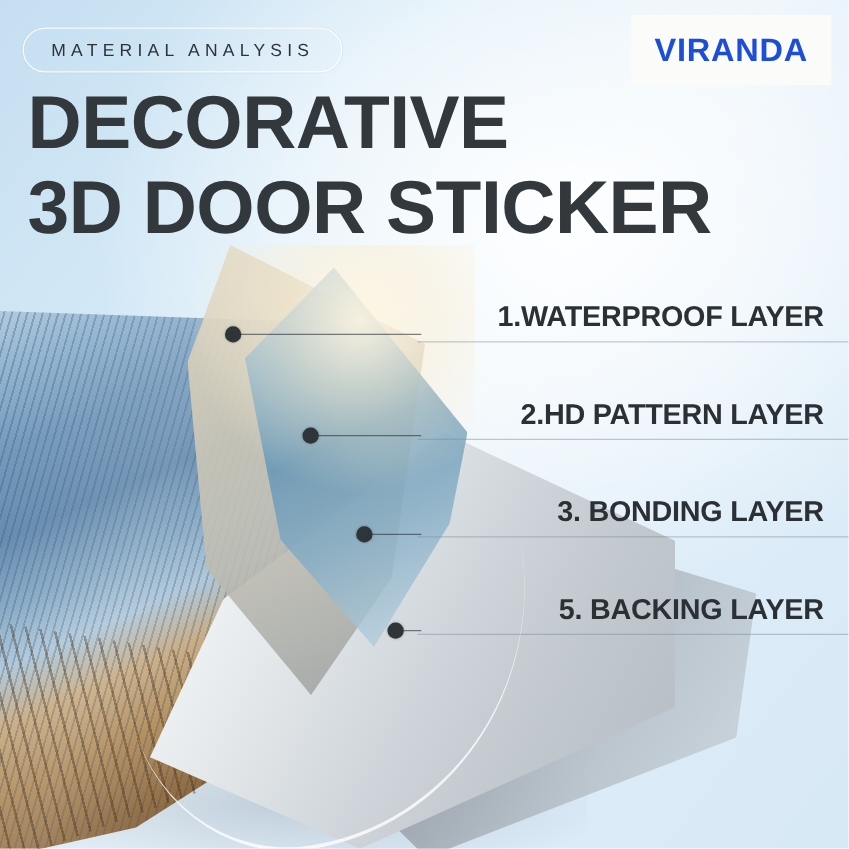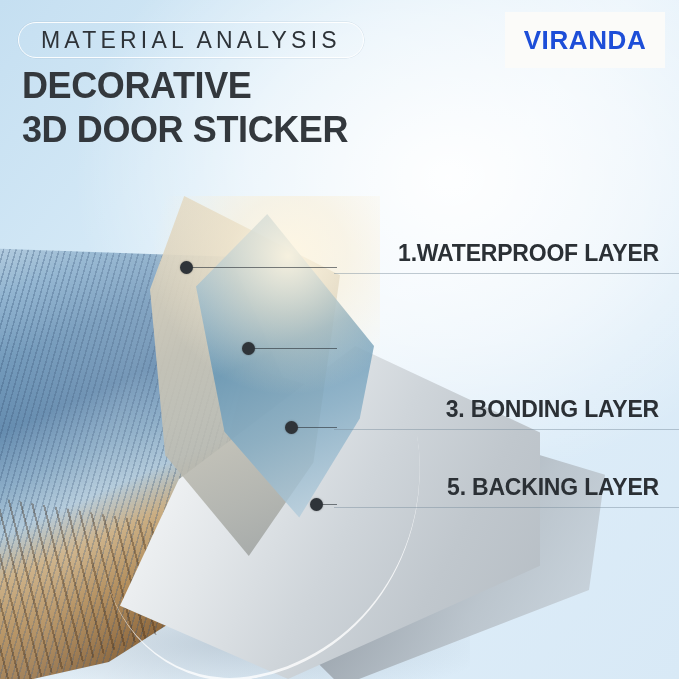--- a/index.html
+++ b/index.html
@@ -24,36 +24,36 @@
     position: absolute;
     left: 18px;
     top: 22px;
     height: 36px;
     padding: 0 22px;
     display: flex;
     align-items: center;
     border: 1.4px solid rgba(255,255,255,0.92);
     border-radius: 20px;
     box-shadow: 0 0 0 0.5px rgba(150,175,195,0.35);
-    font-size: 23px;
+    font-size: 14px;
     letter-spacing: 4.2px;
     color: #2e3338;
     white-space: nowrap;
     box-sizing: border-box;
   }
 
   .title-block {
     position: absolute;
     left: 22px;
     top: 68px;
     line-height: 1.0;
   }
   .title-line {
     display: block;
-    font-size: 36px;
+    font-size: 60px;
     font-weight: bold;
     color: #33383d;
     letter-spacing: -0.4px;
     white-space: nowrap;
     margin-bottom: 8px;
   }
 
   .logo-box {
     position: absolute;
     left: 505px;
@@ -291,20 +291,21 @@
   <div class="title-block">
     <span class="title-line">DECORATIVE</span>
     <span class="title-line">3D DOOR STICKER</span>
   </div>
 
   <div class="logo-box">
     <span class="logo-text">VIRANDA</span>
   </div>
 
   <div class="label" id="label-1">1.WATERPROOF LAYER</div>
+  <div class="label" id="label-2">2.HD PATTERN LAYER</div>
   <div class="label" id="label-3">3. BONDING LAYER</div>
   <div class="label" id="label-4">5. BACKING LAYER</div>
 
   <div id="markers">
       <div class="leader" style="left: 192px; top: 267px; width: 145px;"></div>
       <div class="dot" style="left: 180px; top: 261px; background: rgb(47, 52, 57);"></div>
       <div class="leader" style="left: 254px; top: 348px; width: 83px;"></div>
       <div class="dot" style="left: 242px; top: 342px; background: rgb(47, 52, 57);"></div>
       <div class="leader" style="left: 297px; top: 427px; width: 40px;"></div>
       <div class="dot" style="left: 285px; top: 421px; background: rgb(47, 52, 57);"></div>

